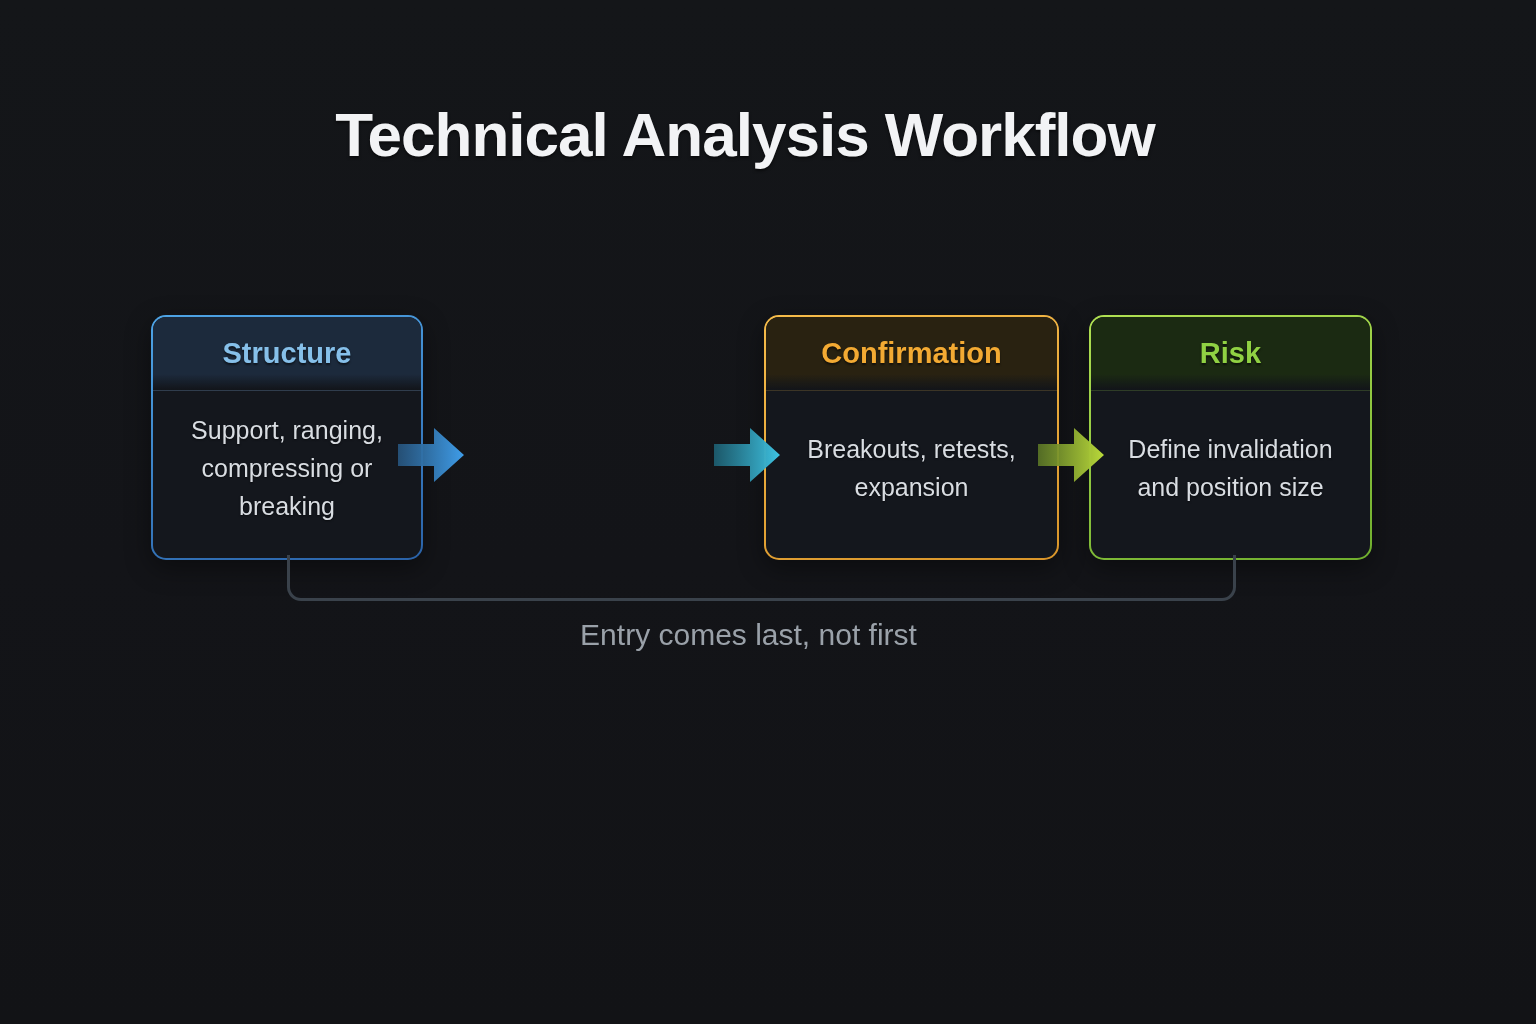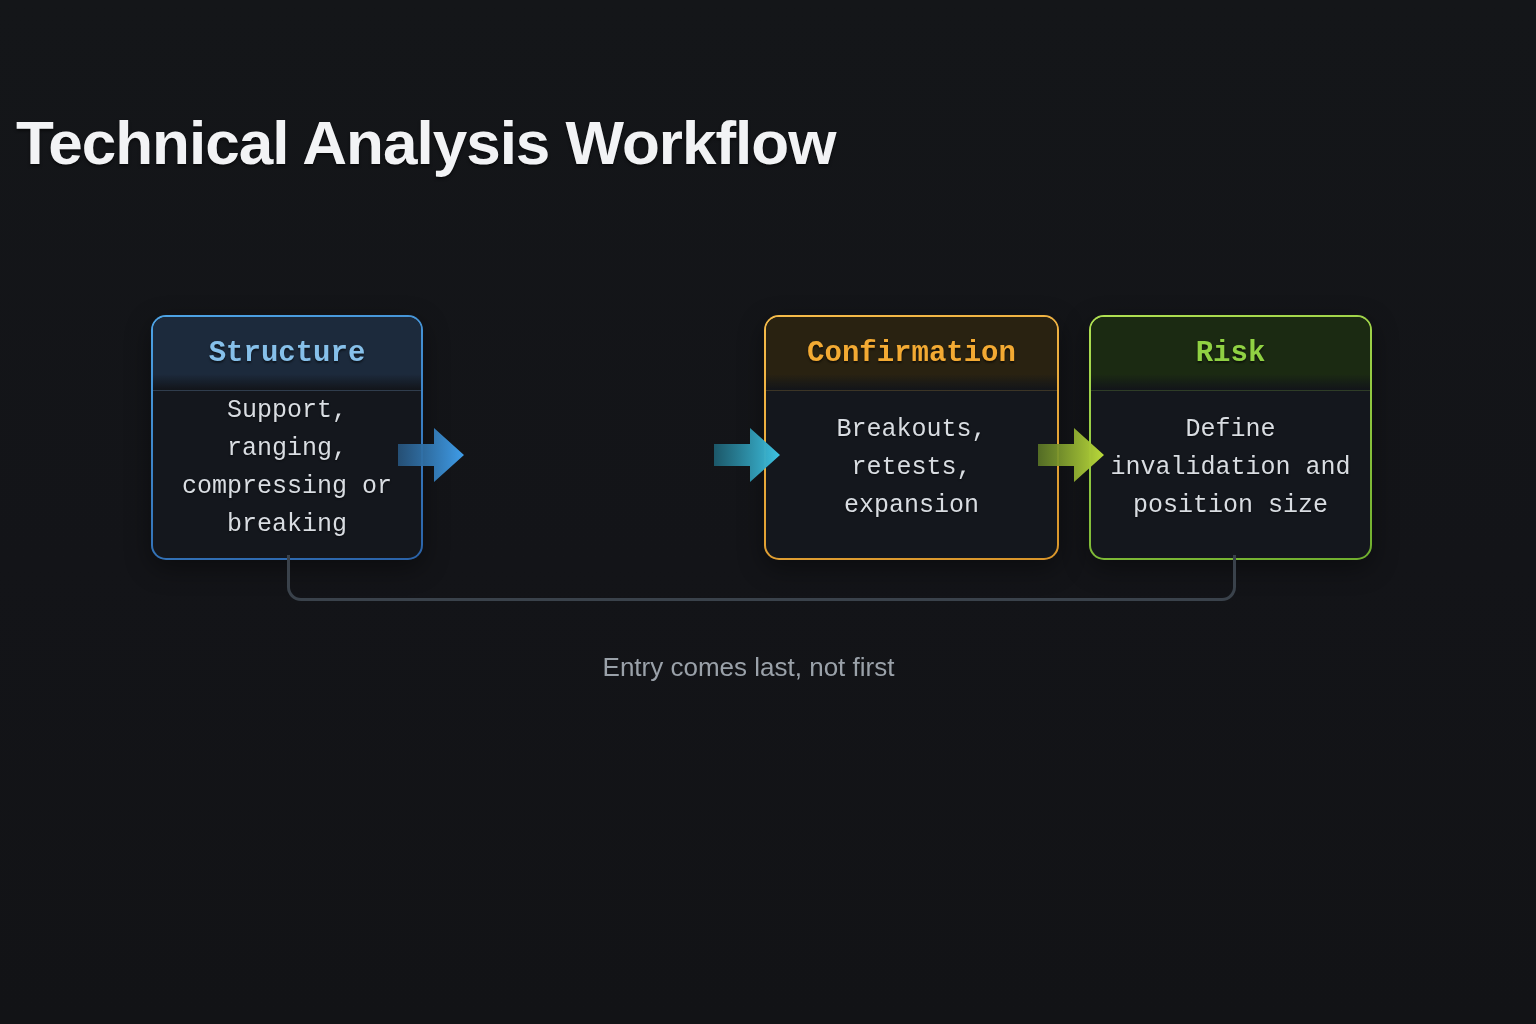--- a/index.html
+++ b/index.html
@@ -13,21 +13,22 @@
     width: 1536px;
     height: 1024px;
     background: linear-gradient(180deg, #141619 0%, #131418 55%, #121316 100%);
     overflow: hidden;
   }
   .page-title {
     position: absolute;
     top: 92px;
     left: 0;
     width: 1474px;
-    margin: 16px;
+    margin: 8px;
+    text-align: center;
     font-size: 62px;
     line-height: 70px;
     font-weight: 700;
     letter-spacing: -1px;
     color: #f2f3f5;
     text-shadow: 0 2px 3px rgba(0,0,0,0.55);
   }
   .step-card {
     position: absolute;
     top: 315px;
@@ -37,21 +38,20 @@
     background: linear-gradient(165deg, var(--border-from) 0%, var(--border-to) 100%);
     box-shadow: 0 8px 26px rgba(0,0,0,0.4);
   }
   .step-card-inner {
     height: 100%;
     border-radius: 13px;
     background: #14171d;
     display: flex;
     flex-direction: column;
     overflow: hidden;
-    font-family: Liberation Mono, monospace;
   }
   .step-header {
     flex: none;
     height: 73px;
     display: flex;
     align-items: center;
     justify-content: center;
     font-size: 29px;
     font-weight: 700;
     color: var(--accent);
@@ -92,25 +92,25 @@
     top: 555px;
     width: 943px;
     height: 43px;
     border-left: 3px solid #3a424b;
     border-right: 3px solid #3a424b;
     border-bottom: 3px solid #3a424b;
     border-radius: 0 0 14px 14px;
   }
   .caption {
     position: absolute;
-    top: 652px;
+    top: 618px;
     left: 0;
     width: 1497px;
     text-align: center;
-    font-size: 26px;
+    font-size: 30px;
     color: #9aa1a9;
   }
 </style>
 </head>
 <body>
 
 <div class="canvas">
 
   <h1 class="page-title">Technical Analysis Workflow</h1>
 

